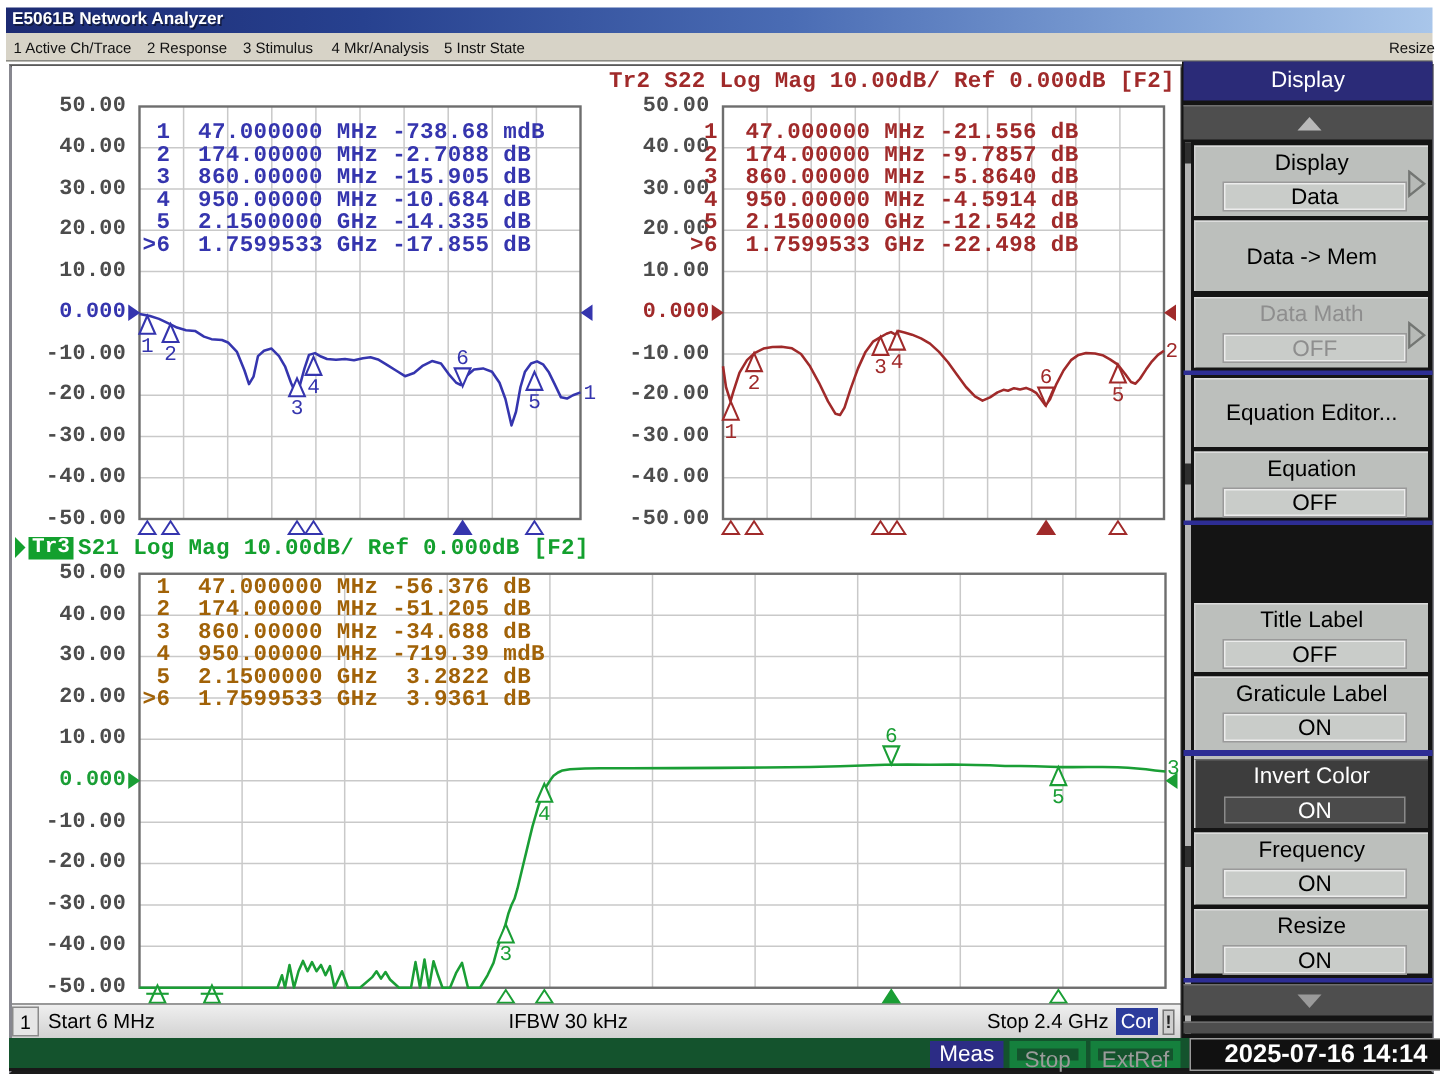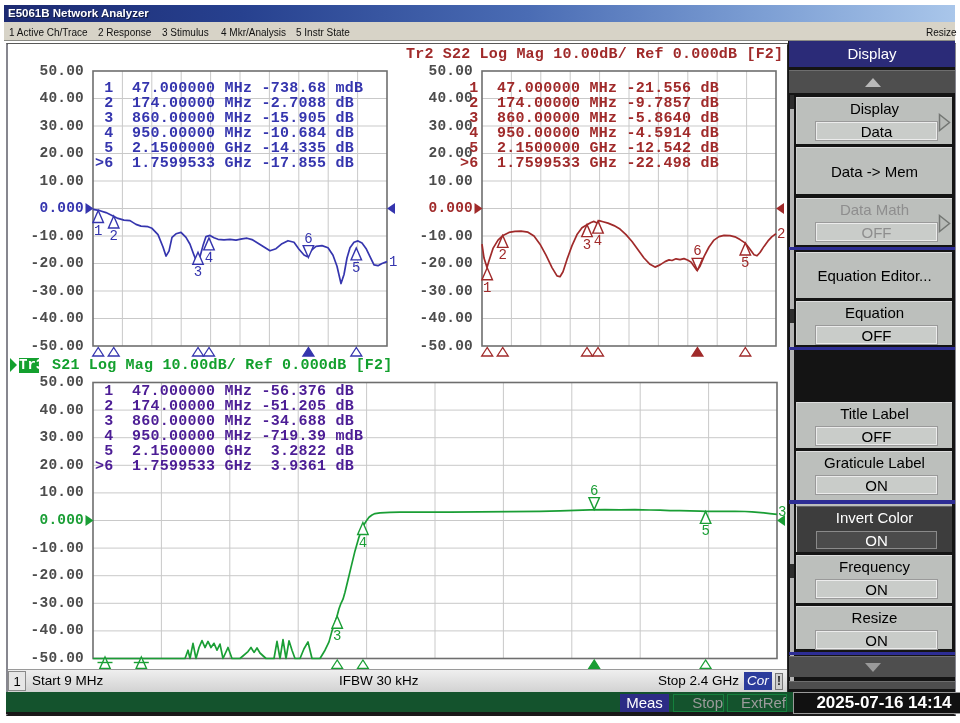--- a/index.html
+++ b/index.html
@@ -19,31 +19,31 @@
 .plot { position:absolute; left:8px; top:44px; width:779px; height:625px; background:#fff; }
 svg.lay { position:absolute; left:0; top:0; width:960px; height:723px; }
 .hdr { position:absolute; font-family:"Liberation Mono", monospace; font-size:15px;
   letter-spacing:0.2px; white-space:pre; font-weight:bold; }
 .mtab { position:absolute; font-family:"Liberation Mono", monospace; font-size:15px;
   line-height:15.1px; letter-spacing:0.25px; white-space:pre; font-weight:bold; }
 .ylab { position:absolute; font-family:"Liberation Mono", monospace; font-size:14.5px;
   width:60px; text-align:right; letter-spacing:0.2px; font-weight:bold; }
 .yl1, .yl3 { left:24px; }
 .yl2 { left:413px; }
-.tr3badge { position:absolute; left:19px; top:357.5px; width:20px; height:15px;
+.tr3badge { position:absolute; left:19px; top:357.5px; width:30px; height:15px;
   background:#13a02e; color:#fff; font-family:"Liberation Mono", monospace;
   font-size:14px; font-weight:bold; text-align:center; line-height:15px; }
 .tr3arr { position:absolute; left:10px; top:358px; width:0; height:0;
   border-left:7.5px solid #13a02e; border-top:7px solid transparent; border-bottom:7px solid transparent; }
 .statusbar { position:absolute; left:8px; top:669px; width:779px; height:23px;
   background:linear-gradient(#efefef,#d2d2d2); border-top:1px solid #9a9a9a; font-size:13.5px; color:#000; }
 .chanbox { position:absolute; left:0px; top:1px; width:18px; height:20px; background:#e6e6e6;
   border:1px solid #8a8a8a; text-align:center; line-height:19px; font-size:13px; }
 .corbadge { position:absolute; left:736px; top:2px; width:28px; height:18px; background:#2c3c9c;
-  color:#fff; text-align:center; line-height:18px; font-size:13.5px;font-style:italic; }
+  color:#fff; text-align:center; line-height:18px; font-size:13.5px; }
 .exbox { position:absolute; left:767px; top:2.5px; width:8px; height:17px; background:#cfcfcf;
   border:1px solid #777; color:#222; text-align:center; line-height:15px; font-size:12px; font-weight:bold; }
 .sidebar { position:absolute; left:788px; top:41px; width:167px; height:651px; background:#141414; }
 .lstrip { position:absolute; left:1.5px; top:54px; width:4.5px; height:594px; background:#b4b4b4; }
 .lnotch { position:absolute; left:1.5px; width:4.5px; height:14px; background:#2e2e2e; }
 .sbhead { position:absolute; left:1px; top:0; width:166px; height:26px; background:#2b2b78;
   color:#fff; font-size:15px; text-align:center; line-height:26px; }
 .sbstrip { position:absolute; left:1px; width:166px; background:#4e4e4e;
   border-top:1px solid #6e6e6e; }
 .uptri { position:absolute; left:76px; top:7px; width:0; height:0;
@@ -60,22 +60,22 @@
 .dis { color:#8e8e8e; }
 .dis .bval { color:#8e8e8e; }
 .inv { background:#3d3d3d; color:#fff; border-top:1px solid #666; }
 .inv .bval { background:#4b4b4b; border:1px solid #8a8a8a; outline:none; color:#fff; }
 .subarr { position:absolute; right:1px; top:15px; width:13px; height:19px; }
 .navyline { position:absolute; left:1px; width:166px; height:3.5px; background:#2d2d94; }
 .bottombar { position:absolute; left:6px; top:692px; width:950px; height:22px; background:#14532d;
   border-bottom:2px solid #181818; font-size:15px; }
 .measbadge { position:absolute; left:614px; top:2px; width:49px; height:18px; background:#2c2c85;
   color:#fff; text-align:center; line-height:18px; }
-.graybtn { position:absolute; top:2px; height:18px; border:1px solid #15803d;
-  color:#9b9b9b; text-align:right; line-height:16px; }
+.graybtn { position:absolute; top:2px; height:18px; border:5px solid #15803d;
+  color:#9b9b9b; text-align:center; line-height:16px; }
 .clock { position:absolute; left:787px; top:0px; width:182px; height:22px; background:#111;
   border:1px solid #9a9a9a; color:#fff; font-size:17px; font-weight:bold;
   text-align:center; line-height:20px; }
 </style></head>
 <body>
 <div id="app">
   <div class="titlebar">E5061B Network Analyzer</div>
   <div class="menubar">
     <span style="left:5px">1 Active Ch/Trace</span>
     <span style="left:94px">2 Response</span>
@@ -256,29 +256,29 @@
  3  860.00000 MHz -15.905 dB
  4  950.00000 MHz -10.684 dB
  5  2.1500000 GHz -14.335 dB
 &gt;6  1.7599533 GHz -17.855 dB</div>
   <div class="mtab" style="left:460px;top:81px;color:#a02a2a"> 1  47.000000 MHz -21.556 dB
  2  174.00000 MHz -9.7857 dB
  3  860.00000 MHz -5.8640 dB
  4  950.00000 MHz -4.5914 dB
  5  2.1500000 GHz -12.542 dB
 &gt;6  1.7599533 GHz -22.498 dB</div>
-  <div class="mtab" style="left:95px;top:384px;color:#4c1d95"> 1  47.000000 MHz -56.376 dB
+  <div class="mtab" style="left:95px;top:384px;color:#a16207"> 1  47.000000 MHz -56.376 dB
  2  174.00000 MHz -51.205 dB
  3  860.00000 MHz -34.688 dB
  4  950.00000 MHz -719.39 mdB
  5  2.1500000 GHz  3.2822 dB
 &gt;6  1.7599533 GHz  3.9361 dB</div>
   <div class="statusbar">
     <div class="chanbox">1</div>
-    <span class="abs" style="left:24px;top:3px">Start 9 MHz</span>
+    <span class="abs" style="left:24px;top:3px">Start 6 MHz</span>
     <span class="abs" style="left:331px;top:3px">IFBW 30 kHz</span>
     <span class="abs" style="left:650px;top:3px">Stop 2.4 GHz</span>
     <div class="corbadge">Cor</div>
     <div class="exbox">!</div>
   </div>
   <div class="sidebar">
 <div class="sbhead">Display</div>
 <div class="lstrip"></div>
 <div class="lnotch" style="top:54px"></div>
 <div class="lnotch" style="top:268px"></div>

